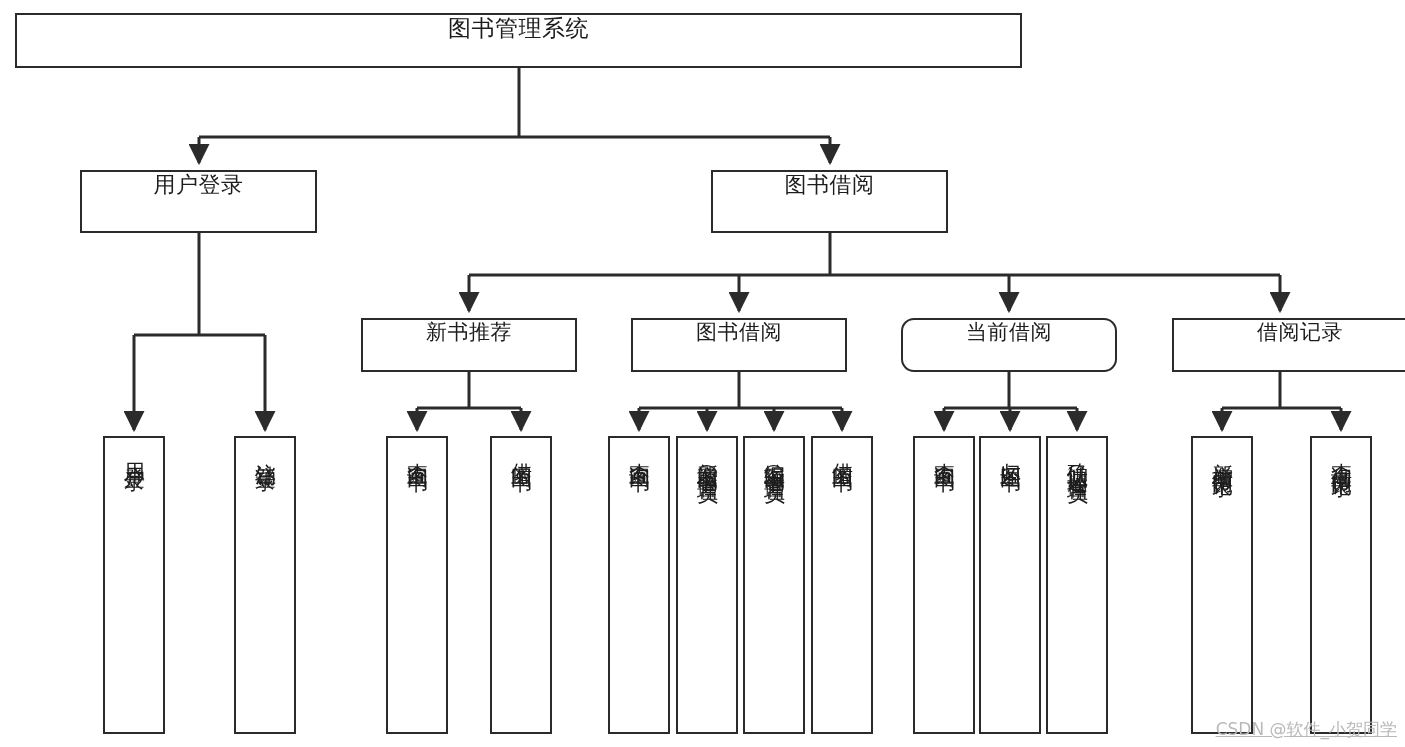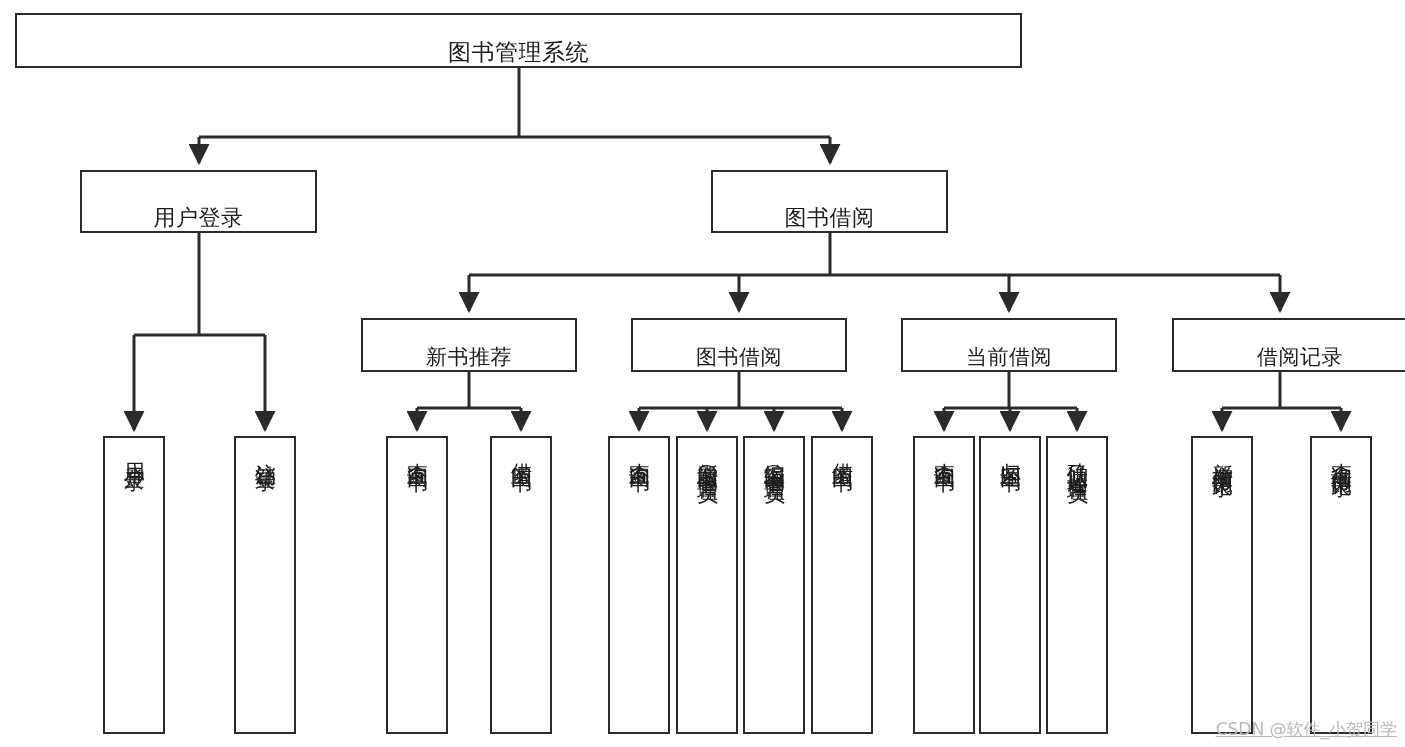--- a/index.html
+++ b/index.html
@@ -24,21 +24,21 @@
     width: 1405px;
     height: 747px;
     pointer-events: none;
   }
   .node {
     position: absolute;
     box-sizing: border-box;
     background: #ffffff;
     border: 2px solid #2b2b2b;
     display: flex;
-    align-items: flex-end;
+    align-items: flex-start;
     justify-content: center;
     z-index: 2;
   }
   .node .label {
     color: #1d1d1d;
     text-align: center;
     line-height: 1.18;
     letter-spacing: 0.5px;
   }
   .node.root .label   { font-size: 23px; }
@@ -136,21 +136,21 @@
   <div class="node level2" style="left:711px; top:170px; width:237px; height:63px;">
     <span class="label">图书借阅</span>
   </div>
 
   <div class="node level3" style="left:631px; top:318px; width:216px; height:54px;">
     <span class="label">图书借阅</span>
   </div>
   <div class="node level3" style="left:361px; top:318px; width:216px; height:54px;">
     <span class="label">新书推荐</span>
   </div>
-  <div class="node level3" style="left:901px; top:318px; width:216px; height:54px;">
+  <div class="node level3" style="left:901px; top:318px; width:216px; height:54px;border-radius:13px;">
     <span class="label">当前借阅</span>
   </div>
   <div class="node level3" style="left:1172px; top:318px; width:256px; height:54px;">
     <span class="label">借阅记录</span>
   </div>
 
   <div class="node leaf" style="left:103px; top:436px; width:62px; height:298px;">
     <span class="label">用户登录</span>
   </div>
   <div class="node leaf" style="left:234px; top:436px; width:62px; height:298px;">

